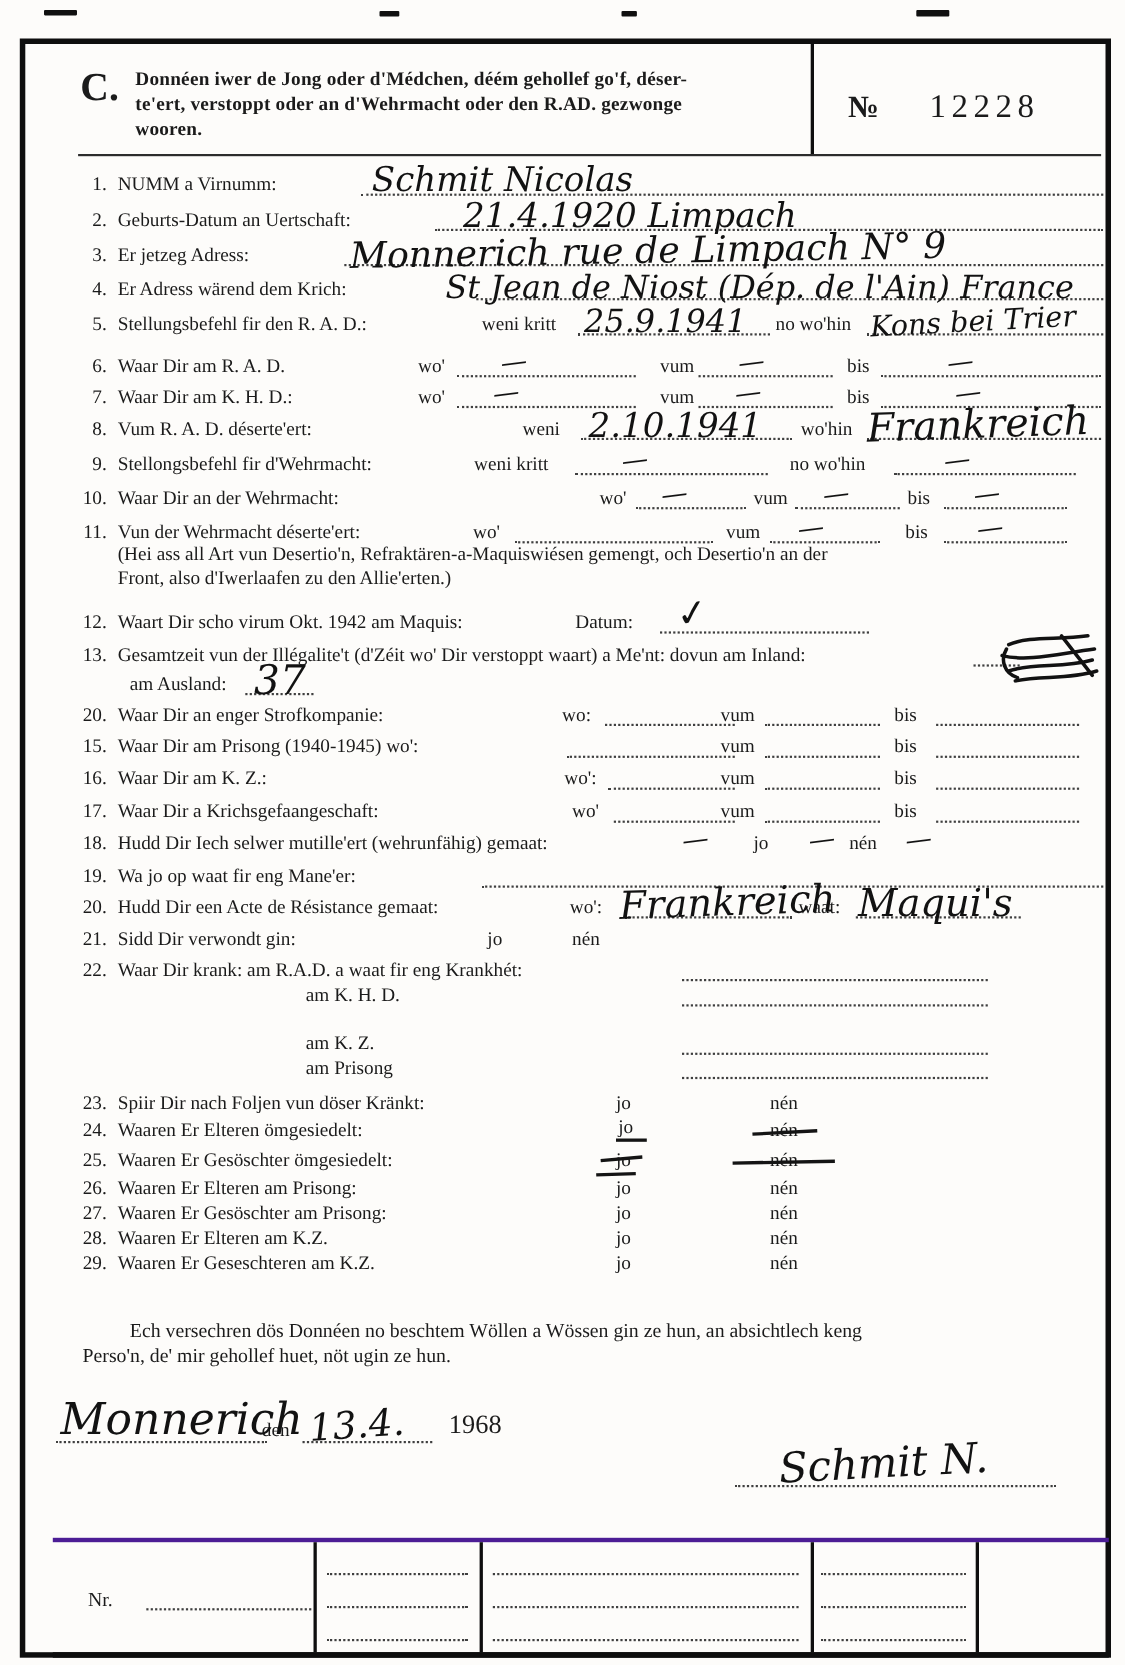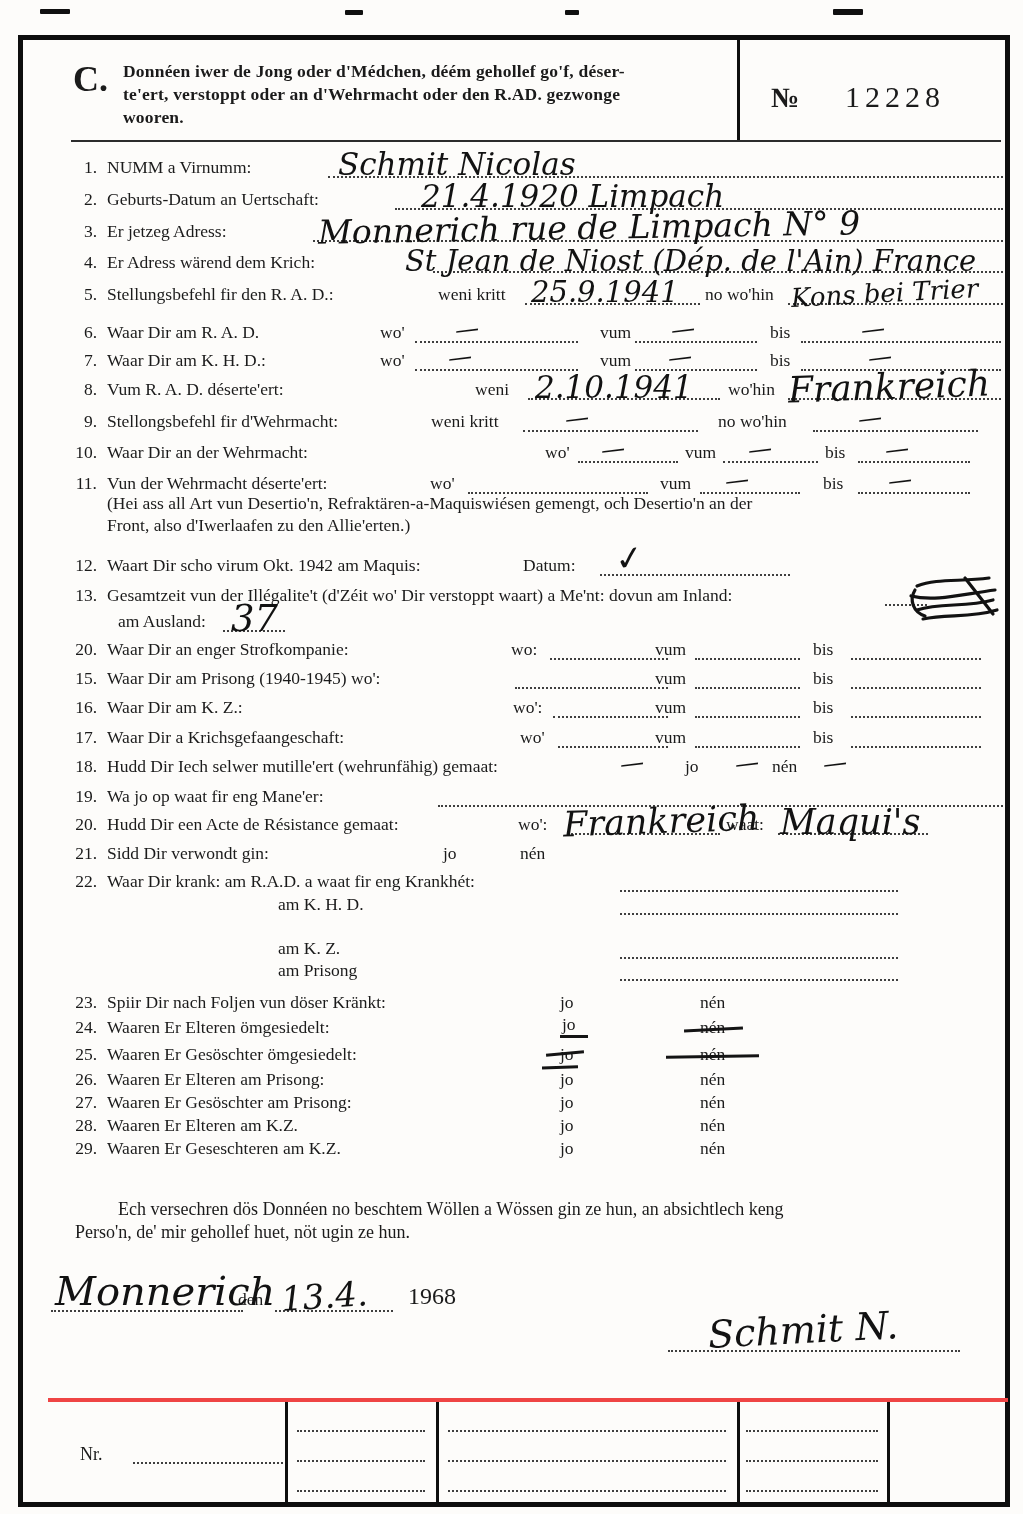--- a/index.html
+++ b/index.html
@@ -38,21 +38,21 @@
       background:#141414;transform:rotate(-5deg);}
   .mk-strike2::before{content:"";position:absolute;left:-18px;right:-4px;bottom:-4px;height:3px;
       background:#141414;transform:rotate(-2deg);}
   .mk-strikelong{position:relative;}
   .mk-strikelong::after{content:"";position:absolute;left:-34px;right:-34px;top:52%;height:3px;
       background:#141414;transform:rotate(-1deg);}
   
   .decl{position:absolute;font-size:18px;line-height:23px;}
   
   .tbl{position:absolute;left:25px;width:960px;top:1358px;height:100px;
-       border-top:4px solid #ef4444;border-bottom:5px solid #0e0e0e;text-align:center;}
+       border-top:4px solid #4c1d95;border-bottom:5px solid #0e0e0e;text-align:center;}
   .v{position:absolute;top:0;bottom:0;width:3px;background:#0e0e0e;}
   .tdots{position:absolute;border-bottom:2px dotted #3f3f3f;height:0;}
   .nr{position:absolute;left:32px;top:42px;font-size:18px;}
   .scrib{position:absolute;z-index:4;}
 </style>
 </head>
 <body>
 
 <div class="page">
   <div class="speck" style="left:40px;top:9px;width:30px;height:5px;"></div>

